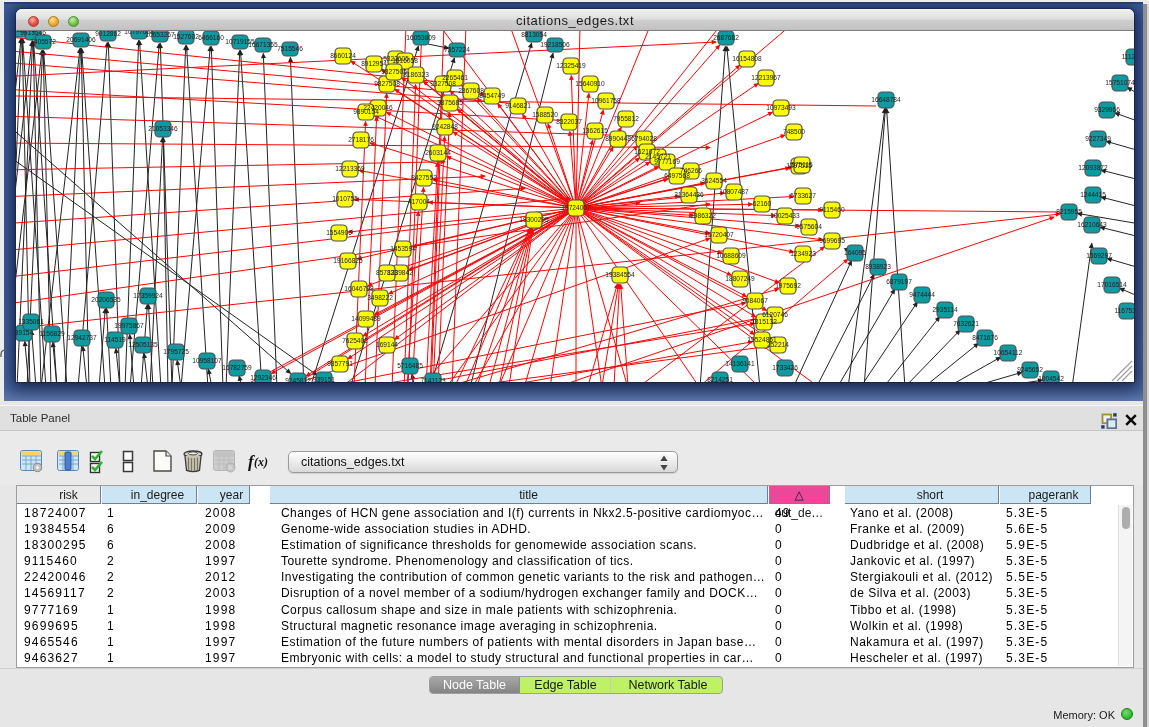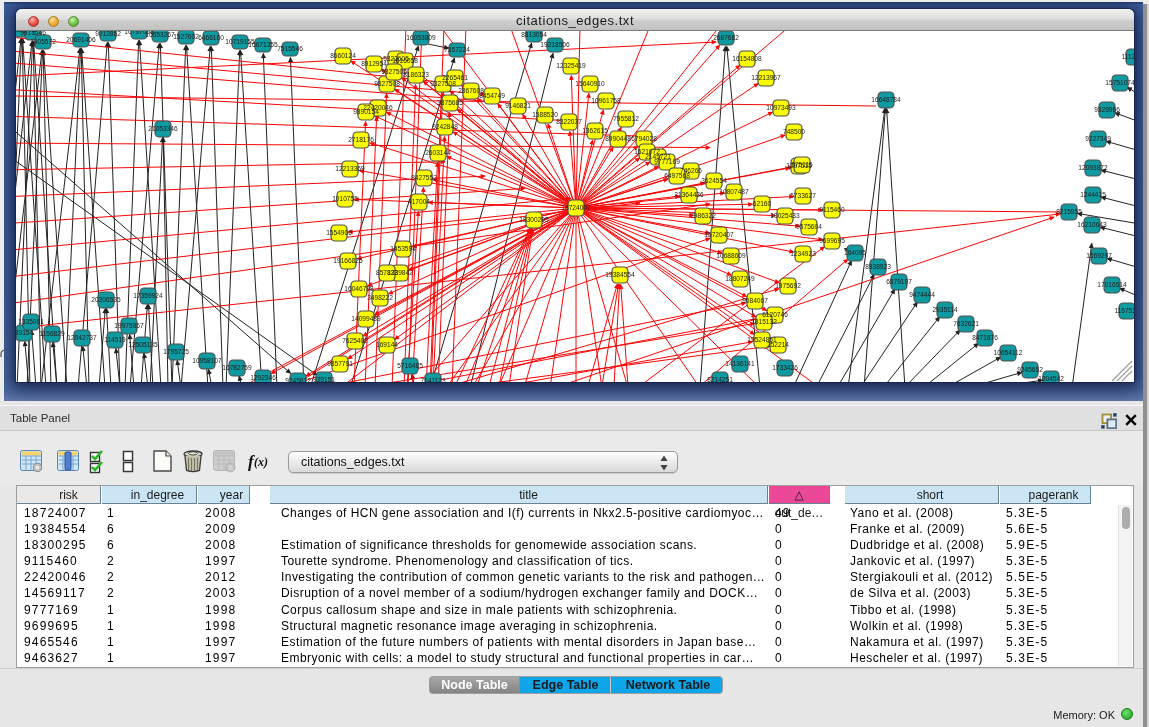--- a/index.html
+++ b/index.html
@@ -36,21 +36,21 @@
 .trow span.n { letter-spacing:1.15px; }
 .trow span.s { letter-spacing:0.5px; }
 .trow span.t { letter-spacing:0.45px; }
 #tbody { position:absolute; left:0; top:19px; width:1116px; height:162px; overflow:hidden; }
 #vsb { position:absolute; right:1px; top:19px; width:14px; height:161px; background:#f4f4f4;
   border-left:1px solid #e0e0e0; }
 #vsb .th { position:absolute; left:2.5px; top:2px; width:8px; height:22px; background:#adadad; border-radius:4px; }
 #foot { position:absolute; left:0; top:267px; width:1143px; height:59px; background:#e6e6e6;
   border-top:1px solid #cfcfcf; }
 #tabs { position:absolute; left:429px; top:7px; width:294px; height:18px; border:1px solid #9e9e9e;
-  border-radius:4px; background:#0ea5e9; font-size:12.5px; overflow:hidden;font-weight:bold; }
+  border-radius:4px; background:#bef264; font-size:12.5px; overflow:hidden; }
 #tabs div { position:absolute; top:0; height:18px; line-height:17px; text-align:center; color:#1a1a1a; }
 #mem { position:absolute; right:28px; bottom:6px; font-size:11px; color:#1a1a1a; }
 #mem i { position:absolute; right:-18px; top:-1px; width:12px; height:12px; border-radius:50%;
   background:radial-gradient(circle at 40% 35%, #6fe06f, #2db52d 70%); border:1px solid #1d7a1d; font-style:normal; }
 #redge1 { position:absolute; left:1143px; top:4px; width:4px; height:723px; background:#8e8e8e; }
 #redge2 { position:absolute; left:1147px; top:4px; width:2px; height:723px; background:#d6d6d6; }
 </style></head>
 <body>
 <div id="root">
  <div id="desk">
@@ -668,20 +668,21 @@
             <span class="n" style="left:188px">2008</span>
             <span class="t" style="left:264px">Changes of HCN gene association and I(f) currents in Nkx2.5-positive cardiomyoc…</span>
             <span class="n" style="left:758px">49</span>
             <span class="s" style="left:833px">Yano et al. (2008)</span>
             <span class="n" style="left:989px">5.3E-5</span>
           </div>
 <div class="trow">
             <span class="n" style="left:7px">19384554</span>
             <span class="n" style="left:90px">6</span>
             <span class="n" style="left:188px">2009</span>
+            <span class="t" style="left:264px">Genome-wide association studies in ADHD.</span>
             <span class="n" style="left:758px">0</span>
             <span class="s" style="left:833px">Franke et al. (2009)</span>
             <span class="n" style="left:989px">5.6E-5</span>
           </div>
 <div class="trow">
             <span class="n" style="left:7px">18300295</span>
             <span class="n" style="left:90px">6</span>
             <span class="n" style="left:188px">2008</span>
             <span class="t" style="left:264px">Estimation of significance thresholds for genomewide association scans.</span>
             <span class="n" style="left:758px">0</span>

